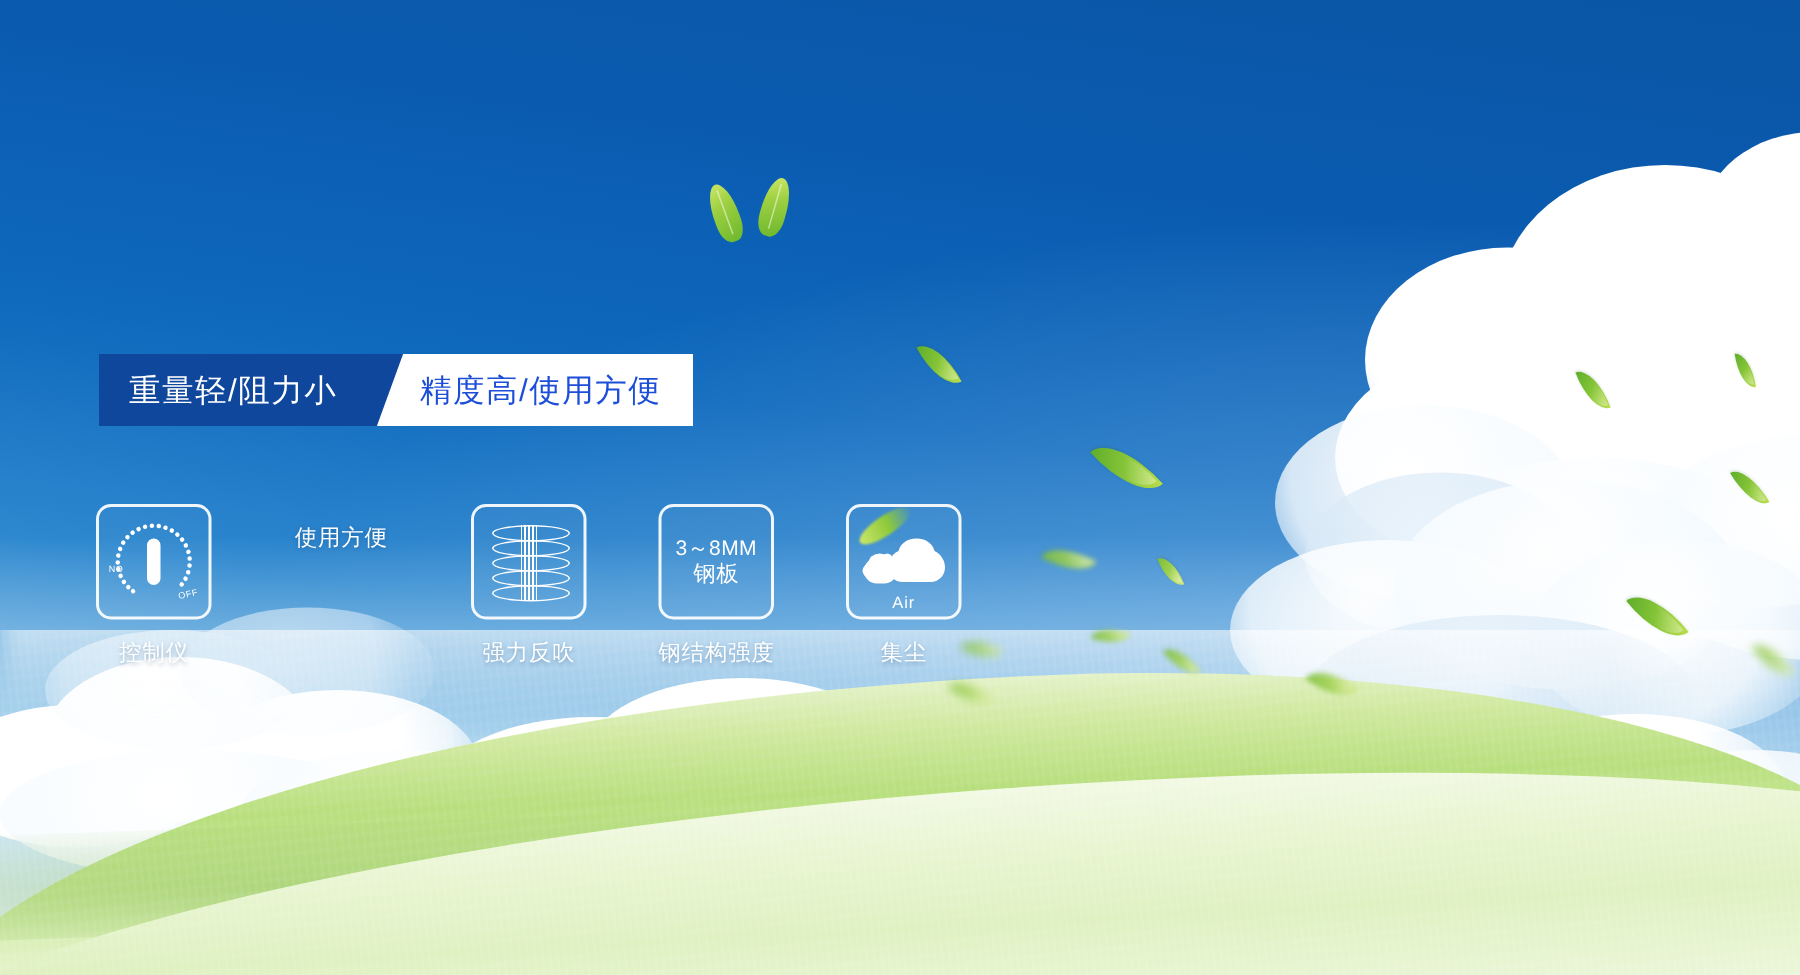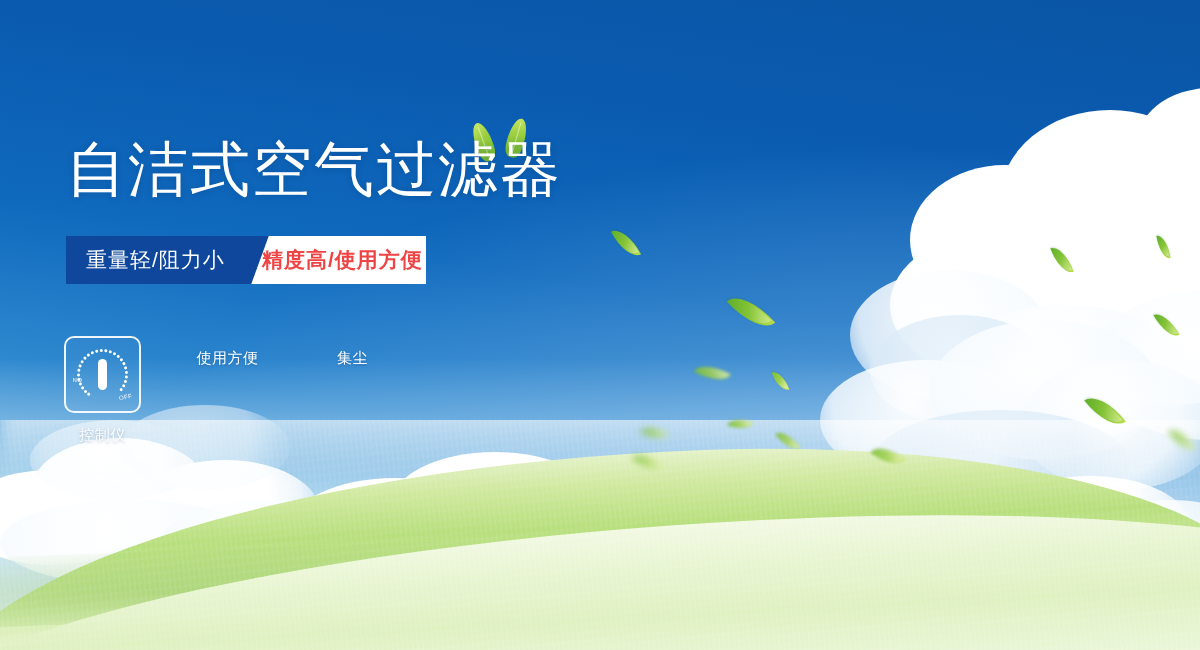--- a/index.html
+++ b/index.html
@@ -110,46 +110,45 @@
   .sprout .sl.l{left:3px;top:14px;transform:rotate(-20deg);}
   .sprout .sl.r{left:36px;top:10px;transform:rotate(16deg);}
   .sprout .sl::after{
     content:"";position:absolute;left:47%;top:10%;width:1.4px;height:78%;
     background:rgba(255,255,255,.5);
   }
 
   
   .subbar{
     position:absolute;left:66px;top:236px;
-    height:48px;width:360px;
+    height:48px;width:396px;
     display:flex;align-items:stretch;
   }
   .subbar .seg-a{
     position:relative;
     background:#0f479c;
     color:#ffffff;
     display:flex;align-items:center;
     padding:0 18px 0 20px;
     font-size:21px;letter-spacing:1px;
     z-index:2;
   }
   .subbar .seg-a::after{
     content:"";position:absolute;right:-17px;top:0;bottom:0;width:34px;
     background:#0f479c;
     transform:skewX(-20deg);
     z-index:-1;
   }
   .subbar .seg-b{
     position:relative;flex:1;
     background:#ffffff;
-    color:#ef4444;
+    color:#1d4ed8;
     display:flex;align-items:center;justify-content:center;
     font-size:21px;letter-spacing:1px;
     padding-left:16px;
-    font-weight:bold;
   }
 
   
   .features{
     position:absolute;left:66px;top:336px;
     display:flex;gap:52px;
   }
   .feat{width:73px;display:flex;flex-direction:column;align-items:center;}
   .feat .box{
     width:73px;height:73px;
@@ -342,21 +341,20 @@
     </div>
   <div class="leaf pale blur2" style="left:1175px;top:425px;width:14px;height:30px;transform:rotate(146deg);">
       <i class="vein"></i>
     </div>
 
   <div class="sprout">
     <div class="sl l"></div>
     <div class="sl r"></div>
   </div>
 
-  <div class="title">自洁式空气过滤器</div>
 
   <div class="subbar">
     <div class="seg-a">重量轻/阻力小</div>
     <div class="seg-b">精度高/使用方便</div>
   </div>
 
   <div class="features">
 
     <div class="feat">
       <div class="box">
@@ -394,21 +392,54 @@
           <span class="g-off">OFF</span>
         </div>
       </div>
       <div class="label">控制仪</div>
     </div>
 
     <div class="feat">
       <div class="label">使用方便</div>
     </div>
 
-
-
     <div class="feat">
+      <div class="box">
+        <div class="stack">
+          <i class="ring" style="top:2px;"></i>
+          <i class="ring" style="top:12px;"></i>
+          <i class="ring" style="top:22px;"></i>
+          <i class="ring" style="top:32px;"></i>
+          <i class="ring" style="top:42px;"></i>
+          <div class="core"></div>
+        </div>
+      </div>
+      <div class="label">强力反吹</div>
+    </div>
+
+    <div class="feat">
+      <div class="box">
+        <div class="txt sm">3～8MM</div>
+        <div class="txt">钢板</div>
+      </div>
+      <div class="label">钢结构强度</div>
+    </div>
+
+    <div class="feat">
+      <div class="box">
+        <div class="airicon">
+          <i class="air-streak"></i>
+          <i class="c1"></i>
+            <i class="c1b"></i>
+          <i class="c2"></i>
+            <i class="c2b"></i>
+          <i class="dotA"></i>
+          <i class="dotB"></i>
+          <i class="slash"></i>
+          <span class="airtxt">Air</span>
+        </div>
+      </div>
       <div class="label">集尘</div>
     </div>
 
   </div>
 
 </div>
 
 </body></html>

